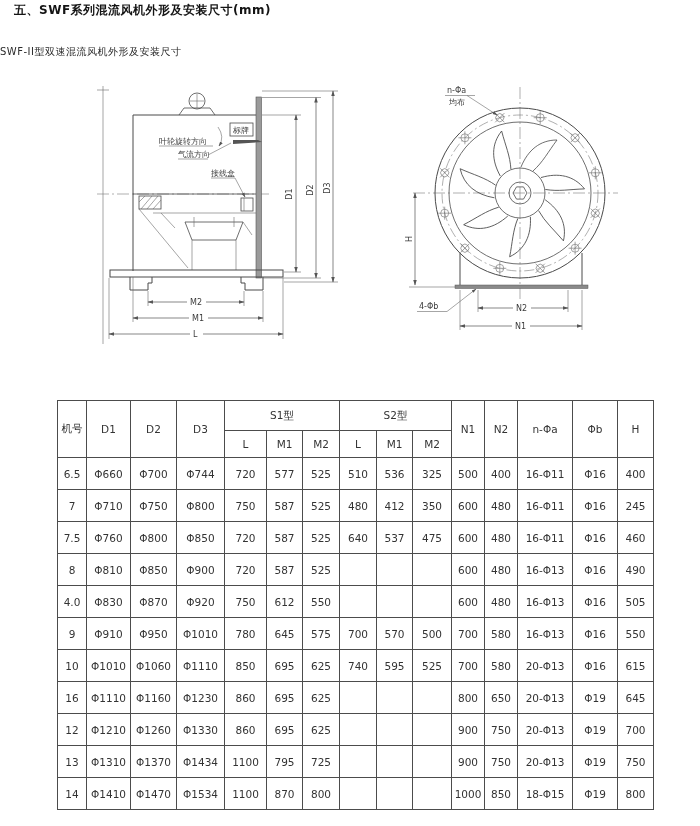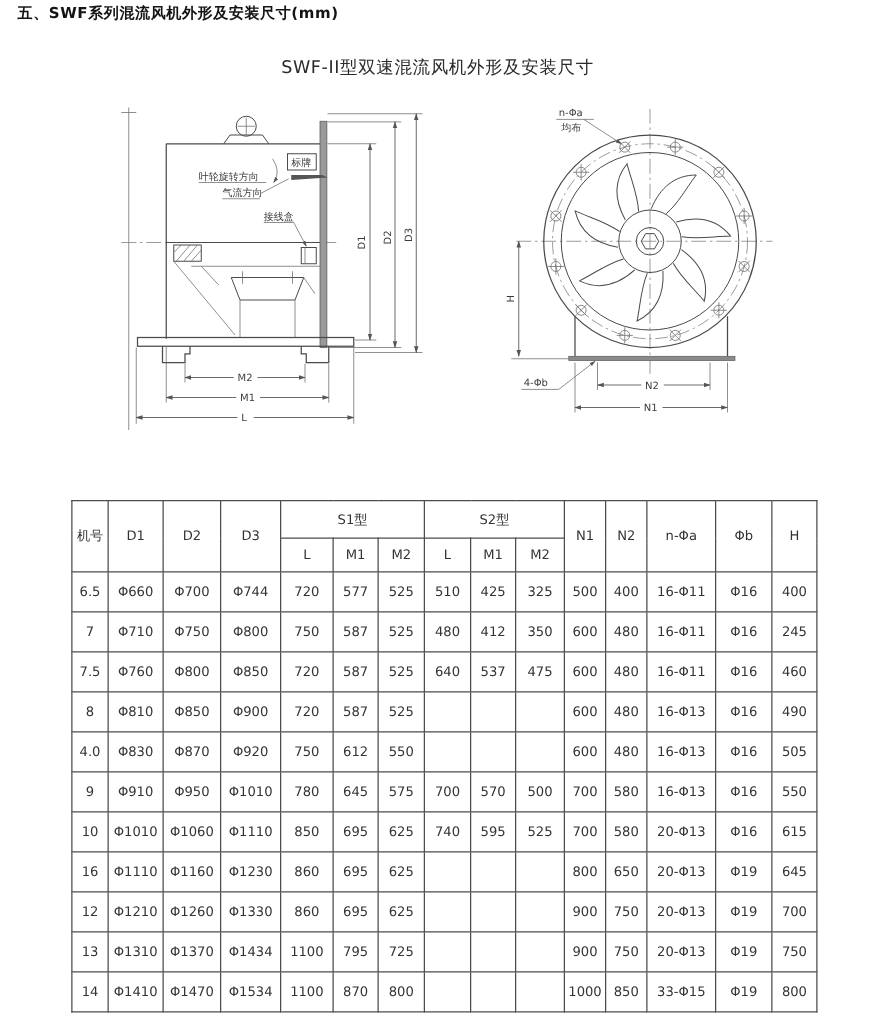--- a/index.html
+++ b/index.html
@@ -5,22 +5,22 @@
   html,body{margin:0;padding:0;}
   body{
     width:700px;height:826px;position:relative;background:#ffffff;
     font-family:"DejaVu Sans",sans-serif;color:#222;overflow:hidden;
   }
   .page-title{
     position:absolute;left:14px;top:2px;font-size:12px;font-weight:700;
     letter-spacing:.5px;color:#141414;white-space:nowrap;
   }
   .sub-title{
-    position:absolute;left:0;top:45px;width:700px;text-align:center;
-    font-size:14px;color:#2a2a2a;letter-spacing:.5px;
+    position:absolute;left:0;top:45px;width:700px;text-align:left;
+    font-size:10px;color:#2a2a2a;letter-spacing:.5px;
   }
   svg{position:absolute;overflow:visible;}
   svg text{font-family:"DejaVu Sans",sans-serif;fill:#3b3b3b;}
   .ln{stroke:#4a4a4a;stroke-width:1;fill:none;}
   .md{stroke:#4a4a4a;stroke-width:.8;fill:none;}
   .thin{stroke:#6a6a6a;stroke-width:.6;fill:none;}
   .cl{stroke:#7a7a7a;stroke-width:.6;fill:none;stroke-dasharray:12 3 2 3;}
   .dash{stroke:#7a7a7a;stroke-width:.6;fill:none;stroke-dasharray:10 3 2 3;}
   .dim{stroke:#555;stroke-width:.7;fill:none;}
   .lbl{font-size:8px;}
@@ -331,21 +331,21 @@
   <tbody>
       <tr>
         <td>6.5</td>
         <td>Φ660</td>
         <td>Φ700</td>
         <td>Φ744</td>
         <td>720</td>
         <td>577</td>
         <td>525</td>
         <td>510</td>
-        <td>425</td>
+        <td>536</td>
         <td>325</td>
         <td>500</td>
         <td>400</td>
         <td>16-Φ11</td>
         <td>Φ16</td>
         <td>400</td>
       </tr>
       <tr>
         <td>7</td>
         <td>Φ710</td>
@@ -505,18 +505,18 @@
         <td>Φ1470</td>
         <td>Φ1534</td>
         <td>1100</td>
         <td>870</td>
         <td>800</td>
         <td></td>
         <td></td>
         <td></td>
         <td>1000</td>
         <td>850</td>
-        <td>33-Φ15</td>
+        <td>18-Φ15</td>
         <td>Φ19</td>
         <td>800</td>
       </tr>
     </tbody>
 </table>
 
 </body></html>

